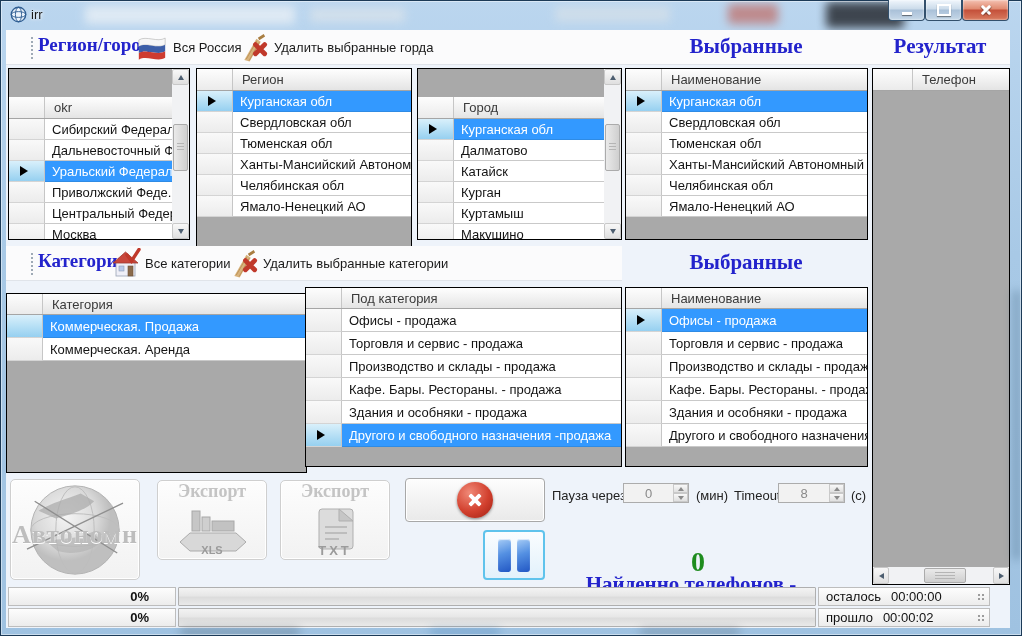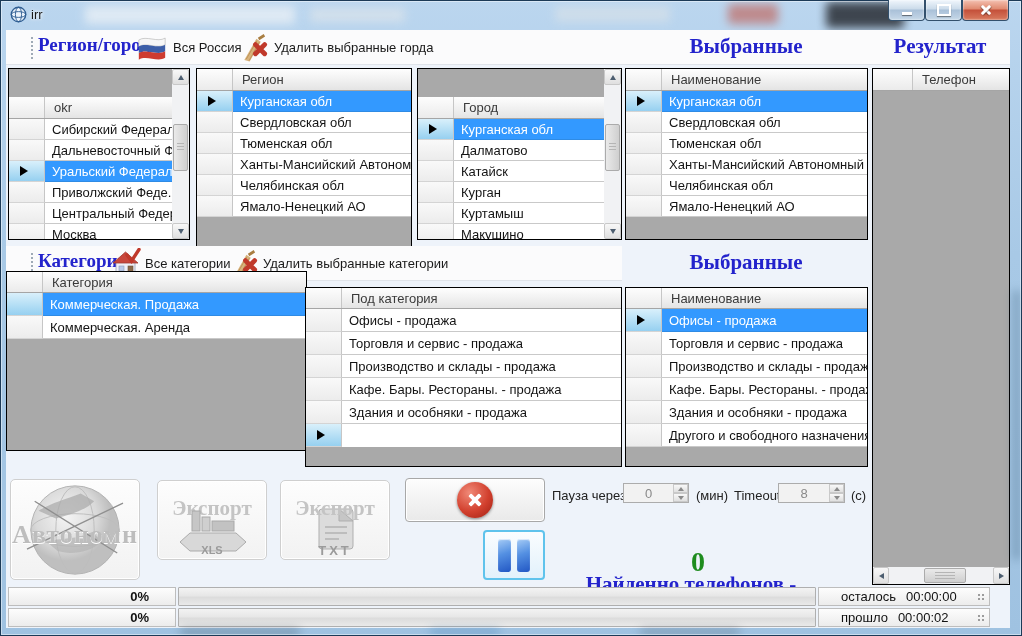--- a/index.html
+++ b/index.html
@@ -74,21 +74,21 @@
   .tri.up{border-left:3.5px solid transparent;border-right:3.5px solid transparent;border-bottom:5px solid #4D5E70;}
   .tri.down{border-left:3.5px solid transparent;border-right:3.5px solid transparent;border-top:5px solid #4D5E70;}
   .tri.left{border-top:3.5px solid transparent;border-bottom:3.5px solid transparent;border-right:5px solid #4D5E70;}
   .tri.right{border-top:3.5px solid transparent;border-bottom:3.5px solid transparent;border-left:5px solid #4D5E70;}
 
   
   .bigbtn{position:absolute;border:1px solid #CFCFCF;border-radius:5px;background:linear-gradient(#FDFDFD,#F2F2F2);
     box-shadow:inset 0 0 0 1px #fff;overflow:hidden;}
   .blabel{font-family:"Liberation Serif",serif;font-weight:bold;color:#C4C4C4;text-align:center;}
   .parse-label{position:absolute;left:0;right:0;top:40px;font-size:26px;color:#BDBDBD;letter-spacing:1px;text-shadow:0 1px 0 #fff;}
-  .exp-label{position:absolute;left:0;right:0;top:15px;font-size:21px;}
+  .exp-label{position:absolute;left:0;right:0;top:0;font-size:18px;}
   .badge{position:absolute;font-weight:bold;color:#9B9B9B;text-align:center;}
 
   .stopbtn{position:absolute;border:1px solid #A8A8A8;border-radius:4px;background:linear-gradient(#FDFDFD,#E9E9E9);
     display:flex;align-items:center;justify-content:center;box-shadow:inset 0 0 0 1px #fff;}
   .stop-circle{width:36px;height:36px;border-radius:50%;display:flex;align-items:center;justify-content:center;
     background:radial-gradient(circle at 35% 30%,#F08A78 0%,#D2402E 55%,#9E1F12 100%);box-shadow:0 1px 3px rgba(0,0,0,.45);}
   .stop-circle .xmark::before,.stop-circle .xmark::after{box-shadow:none;height:4px;width:15px;}
 
   .pausebtn{position:absolute;border:2px solid #5FC3EC;border-radius:4px;background:linear-gradient(#FAFDFF,#E2F1FB);
     display:flex;align-items:center;justify-content:center;gap:6px;}
@@ -103,21 +103,21 @@
   .ud-btn .tri.down{border-top-color:#8A8A8A;border-left-width:3px;border-right-width:3px;border-top-width:4px;}
 
   .found-label{position:absolute;font-size:21px;text-align:center;margin-top:48px;}
   .found-count{position:absolute;font-family:"Liberation Serif",serif;font-weight:bold;font-size:28px;color:#1E8C1E;text-align:center;}
 
   
   .pp-label{position:absolute;border:1px solid #BDBDBD;background:linear-gradient(#FDFDFD,#ECECEC);
     font-weight:bold;font-size:13px;color:#111;display:flex;align-items:center;justify-content:flex-end;padding-right:26px;}
   .pp-bar{position:absolute;border:1px solid #AFAFAF;background:linear-gradient(#F3F3F3 0%,#E7E7E7 45%,#DCDCDC 55%,#E9E9E9 100%);border-radius:1px;}
   .pp-status{position:absolute;border:1px solid #BDBDBD;background:linear-gradient(#FDFDFD,#ECECEC);
-    font-size:13px;color:#111;display:flex;align-items:center;gap:10px;padding-left:22px;}
+    font-size:13px;color:#111;display:flex;align-items:center;gap:10px;padding-left:7px;}
   .grip-dots{position:absolute;right:3px;bottom:3px;width:9px;height:9px;
     background-image:radial-gradient(#9C9C9C 1px,transparent 1.2px);background-size:4px 4px;}
 </style>
 </head>
 <body>
 
 <div id="window">
 
   <div class="titlebar">
     <div class="blob" style="left:85px;top:6px;width:210px;height:18px;background:#F3F5F7;opacity:.65"></div>
@@ -373,21 +373,21 @@
         <path d="M21 5 L27 1 L28.5 3.5 L22.5 7.5 Z" fill="#A97E42"></path>
         <path d="M7 28 L19.5 6 L24 9 L12.5 29.5 Z" fill="#D8B37D"></path>
         <path d="M9 27 L20 8 M12 28.5 L22.5 9.5" stroke="#BD9257" stroke-width="1"></path>
         <path d="M18.5 12 L28 21.5 M28 12 L18.5 21.5" stroke="#C0392B" stroke-width="5" stroke-linecap="round"></path>
       </svg>
       <div class="tool-label" style="left:257px;top:10px">Удалить выбранные категории</div>
     </div>
 
     <div class="hdr serif-blue" style="left:614px;top:220px;width:252px">Выбранные</div>
 
-    <div class="grid bot-grid" style="left:0;top:241px;width:301px;height:180px">
+    <div class="grid bot-grid" style="left:0;top:263px;width:301px;height:180px">
         <div class="g-main">
           <div class="g-header">
             <div class="g-corner"></div>
             <div class="g-htext">Категория</div>
           </div>
           <div class="g-row sel">
             <div class="g-rowhdr"></div>
             <div class="g-cell">Коммерческая. Продажа</div>
           </div>
           <div class="g-row">
@@ -420,20 +420,21 @@
             <div class="g-cell">Кафе. Бары. Рестораны. - продажа</div>
           </div>
           <div class="g-row">
             <div class="g-rowhdr"></div>
             <div class="g-cell">Здания и особняки - продажа</div>
           </div>
           <div class="g-row sel">
             <div class="g-rowhdr">
               <span class="g-arrow"></span>
             </div>
+            <div class="g-cell">Другого и свободного назначения -продажа</div>
           </div>
           <div class="g-filler"></div>
         </div>
       </div>
     <div class="grid bot-grid" style="left:619px;top:257px;width:243px;height:180px">
         <div class="g-main">
           <div class="g-header">
             <div class="g-corner"></div>
             <div class="g-htext">Наименование</div>
           </div>

